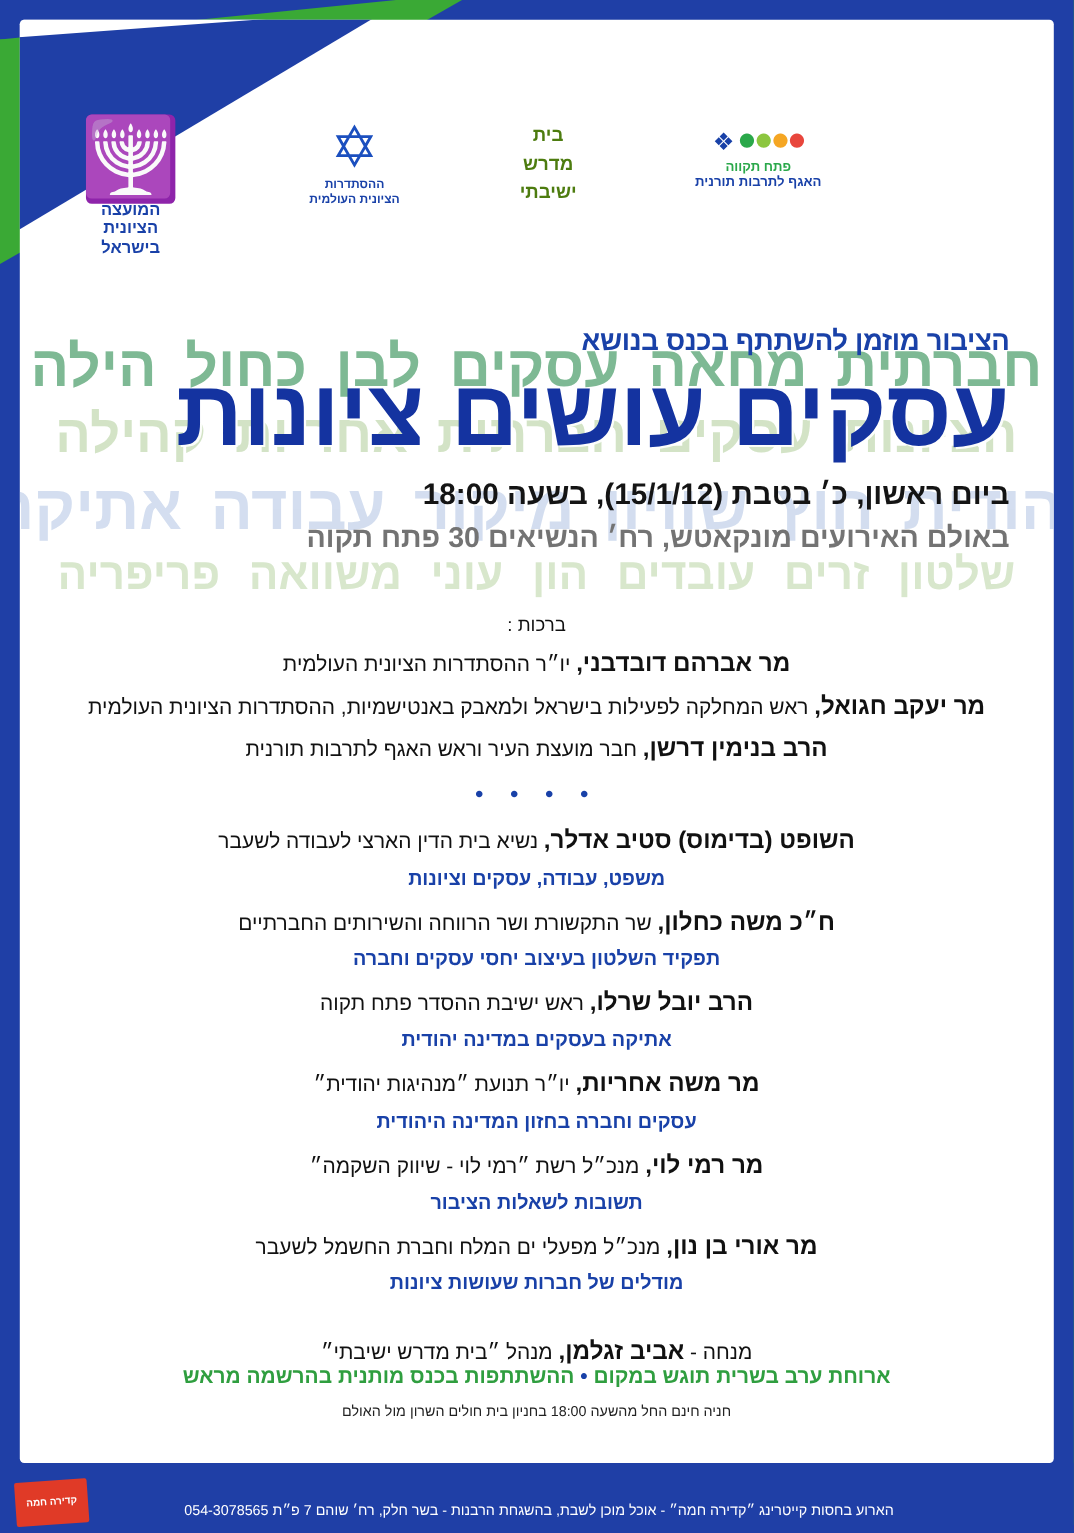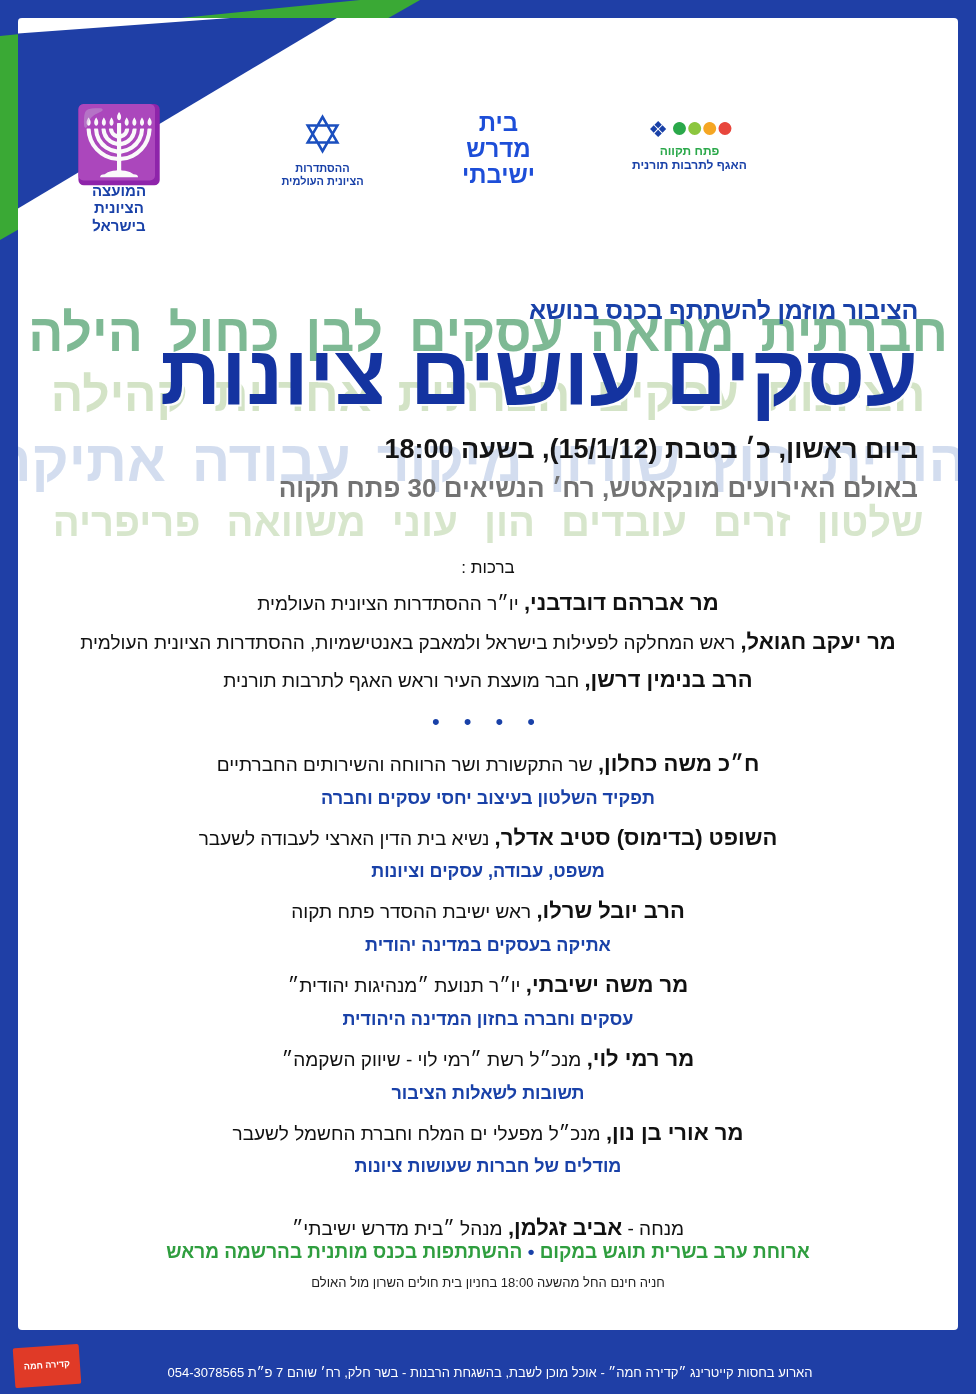--- a/index.html
+++ b/index.html
@@ -69,21 +69,21 @@
   .logo{position:relative;text-align:center;color:#1941a8;}
   .logo .menorah{
     font-size:74px;line-height:70px;color:#1941a8;
   }
   .logo-caption{font-size:15px;font-weight:bold;line-height:1.15;color:#1941a8;margin-top:2px;}
   .logo-moetza{width:175px;}
   .logo-histad{width:120px;font-size:11px;}
   .star{
     font-size:52px;line-height:50px;color:#1b4fbf;
   }
-  .logo-bmy{width:120px;color:#1d4ed8;font-weight:bold;font-size:24px;line-height:26px;}
+  .logo-bmy{width:120px;color:#4d7c0f;font-weight:bold;font-size:17px;line-height:26px;}
   .logo-petah{width:150px;}
   .petah-dots{font-size:30px;letter-spacing:-3px;}
   .petah-cap{font-size:12px;color:#2aa84a;font-weight:bold;}
   .petah-cap2{font-size:12px;color:#1941a8;font-weight:bold;}
   
   .watermark{
     position:absolute;left:0;right:0;top:285px;height:240px;
     overflow:hidden;pointer-events:none;
   }
   .wm-row{
@@ -249,33 +249,33 @@
       <div class="line">
         <b>מר יעקב חגואל,</b><span> ראש המחלקה לפעילות בישראל ולמאבק באנטישמיות, ההסתדרות הציונית העולמית</span>
       </div>
       <div class="line">
         <b>הרב בנימין דרשן,</b><span> חבר מועצת העיר וראש האגף לתרבות תורנית</span>
       </div>
 
       <div class="dots">• • • •</div>
 
       <div class="block">
+        <div class="line"><b>השופט (בדימוס) סטיב אדלר,</b><span> נשיא בית הדין הארצי לעבודה לשעבר</span></div>
+        <div class="topic">משפט, עבודה, עסקים וציונות</div>
+      </div>
+      <div class="block">
         <div class="line"><b>ח״כ משה כחלון,</b><span> שר התקשורת ושר הרווחה והשירותים החברתיים</span></div>
         <div class="topic">תפקיד השלטון בעיצוב יחסי עסקים וחברה</div>
       </div>
       <div class="block">
-        <div class="line"><b>השופט (בדימוס) סטיב אדלר,</b><span> נשיא בית הדין הארצי לעבודה לשעבר</span></div>
-        <div class="topic">משפט, עבודה, עסקים וציונות</div>
-      </div>
-      <div class="block">
         <div class="line"><b>הרב יובל שרלו,</b><span> ראש ישיבת ההסדר פתח תקוה</span></div>
         <div class="topic">אתיקה בעסקים במדינה יהודית</div>
       </div>
       <div class="block">
-        <div class="line"><b>מר משה ישיבתי,</b><span> יו״ר תנועת ״מנהיגות יהודית״</span></div>
+        <div class="line"><b>מר משה אחריות,</b><span> יו״ר תנועת ״מנהיגות יהודית״</span></div>
         <div class="topic">עסקים וחברה בחזון המדינה היהודית</div>
       </div>
       <div class="block">
         <div class="line"><b>מר רמי לוי,</b><span> מנכ״ל רשת ״רמי לוי - שיווק השקמה״</span></div>
         <div class="topic">תשובות לשאלות הציבור</div>
       </div>
       <div class="block">
         <div class="line"><b>מר אורי בן נון,</b><span> מנכ״ל מפעלי ים המלח וחברת החשמל לשעבר</span></div>
         <div class="topic">מודלים של חברות שעושות ציונות</div>
       </div>

